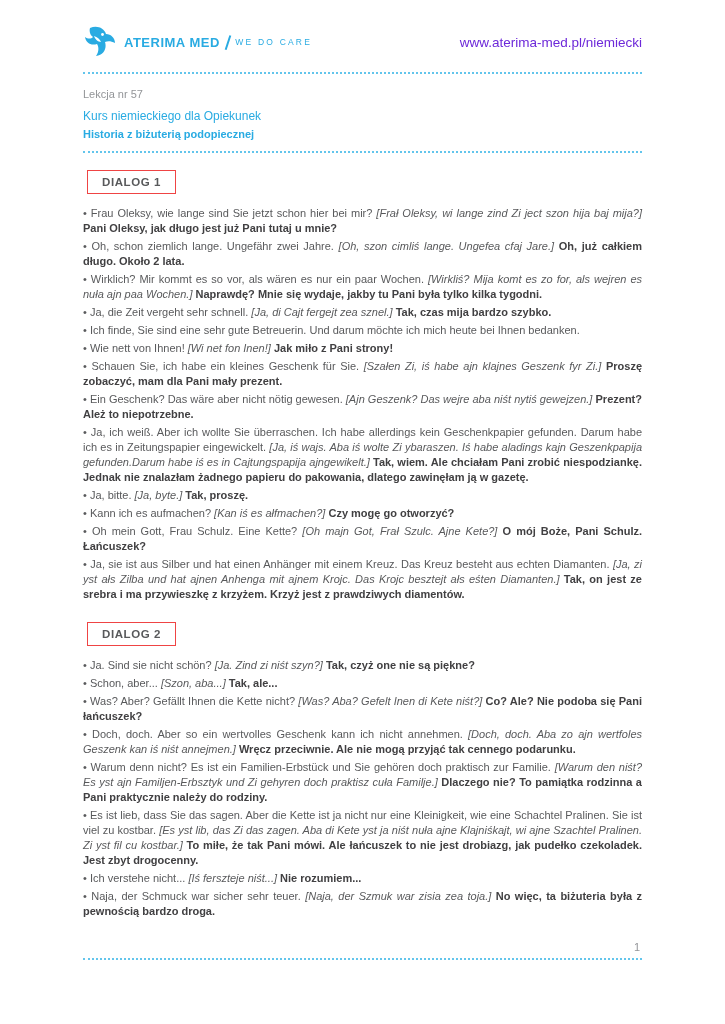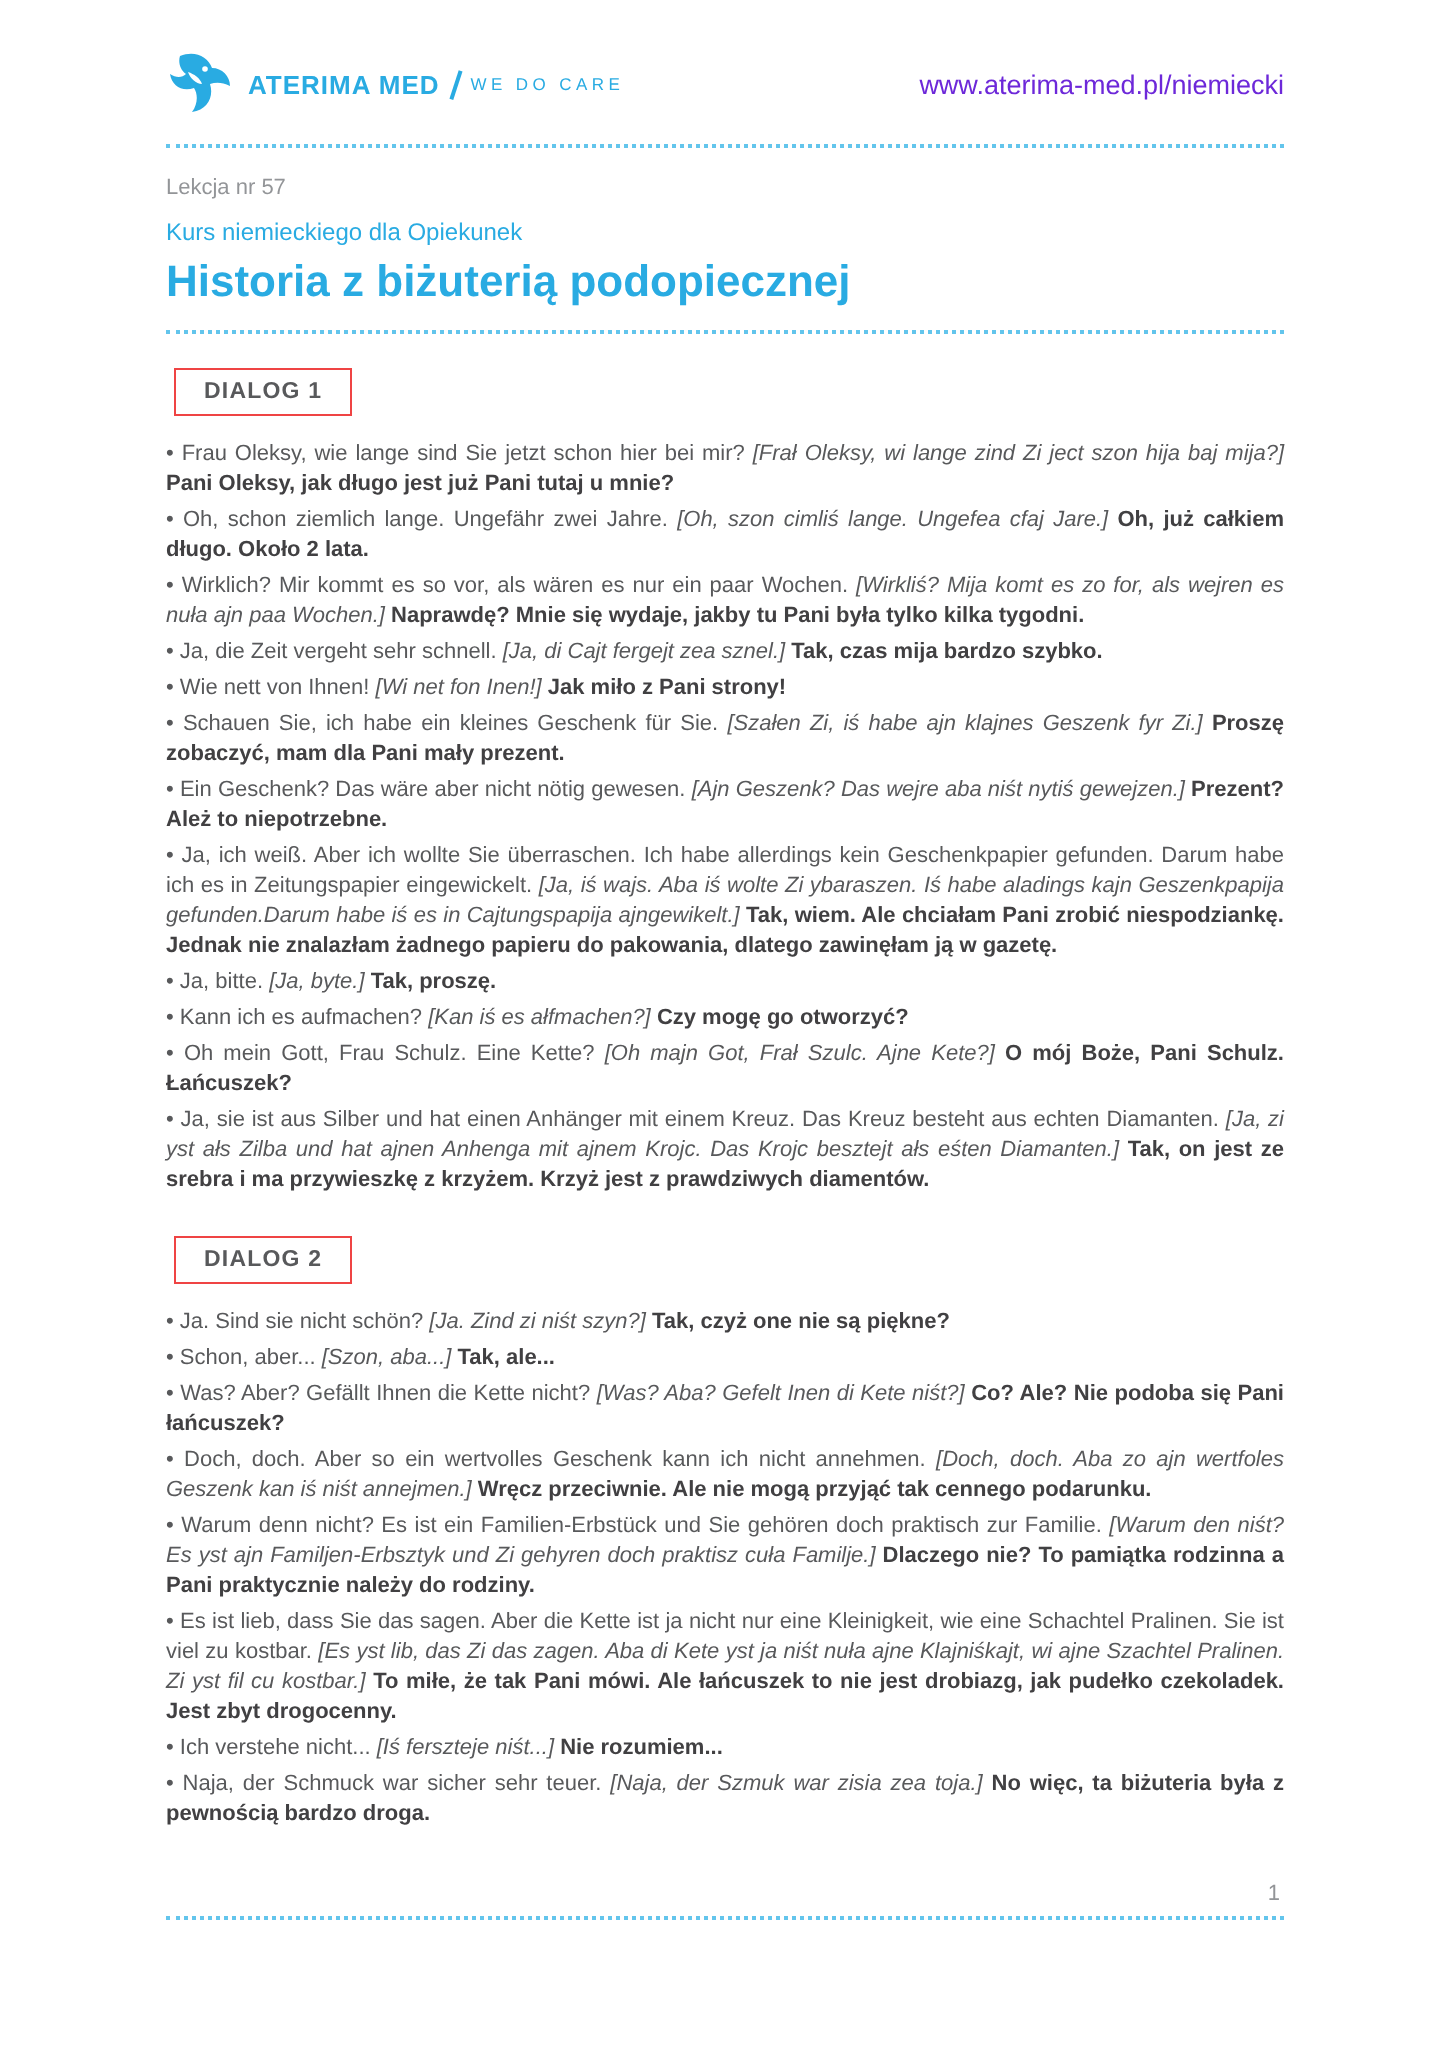--- a/index.html
+++ b/index.html
@@ -20,21 +20,21 @@
   .logo-name { color: #29ABE2; font-weight: bold; font-size: 13px; letter-spacing: 0.5px; }
   .logo-sep { display: inline-block; width: 1.5px; height: 15px; background: #29ABE2; transform: rotate(18deg); }
   .logo-tagline { color: #29ABE2; font-size: 8.5px; letter-spacing: 2.2px; }
   .site-url { color: #6d28d9; font-size: 13.5px; text-decoration: none; }
   
   .dotted { border: 0; border-top: 2px dotted #63C5EC; height: 0; margin: 0; }
   .dotted.top { margin-top: 14px; }
   
   .lesson-nr { color: #939598; font-size: 11px; margin: 14px 0 0 0; }
   .course { color: #29ABE2; font-size: 12px; margin: 9px 0 0 0; }
-  .title { color: #29ABE2; font-size: 22px; font-weight: bold; margin: 5px 0 11px 0; }
+  .title { color: #29ABE2; font-size: 11px; font-weight: bold; margin: 5px 0 11px 0; }
   
   section { margin-top: 17px; }
   .dialog-badge {
     display: inline-block;
     border: 1px solid #ef4444;
     color: #58595B;
     font-weight: bold;
     font-size: 11.5px;
     letter-spacing: 0.6px;
     padding: 5px 14px;
@@ -89,20 +89,21 @@
 
   <hr class="dotted">
 
   <section>
     <div class="dialog-badge">DIALOG 1</div>
     <div class="lines">
         <p class="line"><span class="bullet">•</span> <span class="de">Frau Oleksy, wie lange sind Sie jetzt schon hier bei mir?</span> <span class="ph">[Frał Oleksy, wi lange zind Zi ject szon hija baj mija?]</span> <span class="pl">Pani Oleksy, jak długo jest już Pani tutaj u mnie?</span> </p>
         <p class="line"><span class="bullet">•</span> <span class="de">Oh, schon ziemlich lange. Ungefähr zwei Jahre.</span> <span class="ph">[Oh, szon cimliś lange. Ungefea cfaj Jare.]</span> <span class="pl">Oh, już całkiem długo. Około 2 lata.</span> </p>
         <p class="line"><span class="bullet">•</span> <span class="de">Wirklich? Mir kommt es so vor, als wären es nur ein paar Wochen.</span> <span class="ph">[Wirkliś? Mija komt es zo for, als wejren es nuła ajn paa Wochen.]</span> <span class="pl">Naprawdę? Mnie się wydaje, jakby tu Pani była tylko kilka tygodni.</span> </p>
         <p class="line"><span class="bullet">•</span> <span class="de">Ja, die Zeit vergeht sehr schnell.</span> <span class="ph">[Ja, di Cajt fergejt zea sznel.]</span> <span class="pl">Tak, czas mija bardzo szybko.</span> </p>
+        <p class="line"><span class="bullet">•</span> <span class="de">Ich finde, Sie sind eine sehr gute Betreuerin. Und darum möchte ich mich heute bei Ihnen bedanken.</span> </p>
         <p class="line"><span class="bullet">•</span> <span class="de">Wie nett von Ihnen!</span> <span class="ph">[Wi net fon Inen!]</span> <span class="pl">Jak miło z Pani strony!</span> </p>
         <p class="line"><span class="bullet">•</span> <span class="de">Schauen Sie, ich habe ein kleines Geschenk für Sie.</span> <span class="ph">[Szałen Zi, iś habe ajn klajnes Geszenk fyr Zi.]</span> <span class="pl">Proszę zobaczyć, mam dla Pani mały prezent.</span> </p>
         <p class="line"><span class="bullet">•</span> <span class="de">Ein Geschenk? Das wäre aber nicht nötig gewesen.</span> <span class="ph">[Ajn Geszenk? Das wejre aba niśt nytiś gewejzen.]</span> <span class="pl">Prezent? Ależ to niepotrzebne.</span> </p>
         <p class="line"><span class="bullet">•</span> <span class="de">Ja, ich weiß. Aber ich wollte Sie überraschen. Ich habe allerdings kein Geschenkpapier gefunden. Darum habe ich es in Zeitungspapier eingewickelt.</span> <span class="ph">[Ja, iś wajs. Aba iś wolte Zi ybaraszen. Iś habe aladings kajn Geszenkpapija gefunden.Darum habe iś es in Cajtungspapija ajngewikelt.]</span> <span class="pl">Tak, wiem. Ale chciałam Pani zrobić niespodziankę. Jednak nie znalazłam żadnego papieru do pakowania, dlatego zawinęłam ją w gazetę.</span> </p>
         <p class="line"><span class="bullet">•</span> <span class="de">Ja, bitte.</span> <span class="ph">[Ja, byte.]</span> <span class="pl">Tak, proszę.</span> </p>
         <p class="line"><span class="bullet">•</span> <span class="de">Kann ich es aufmachen?</span> <span class="ph">[Kan iś es ałfmachen?]</span> <span class="pl">Czy mogę go otworzyć?</span> </p>
         <p class="line"><span class="bullet">•</span> <span class="de">Oh mein Gott, Frau Schulz. Eine Kette?</span> <span class="ph">[Oh majn Got, Frał Szulc. Ajne Kete?]</span> <span class="pl">O mój Boże, Pani Schulz. Łańcuszek?</span> </p>
         <p class="line"><span class="bullet">•</span> <span class="de">Ja, sie ist aus Silber und hat einen Anhänger mit einem Kreuz. Das Kreuz besteht aus echten Diamanten.</span> <span class="ph">[Ja, zi yst ałs Zilba und hat ajnen Anhenga mit ajnem Krojc. Das Krojc besztejt ałs eśten Diamanten.]</span> <span class="pl">Tak, on jest ze srebra i ma przywieszkę z krzyżem. Krzyż jest z prawdziwych diamentów.</span> </p>
       </div>
   </section>

